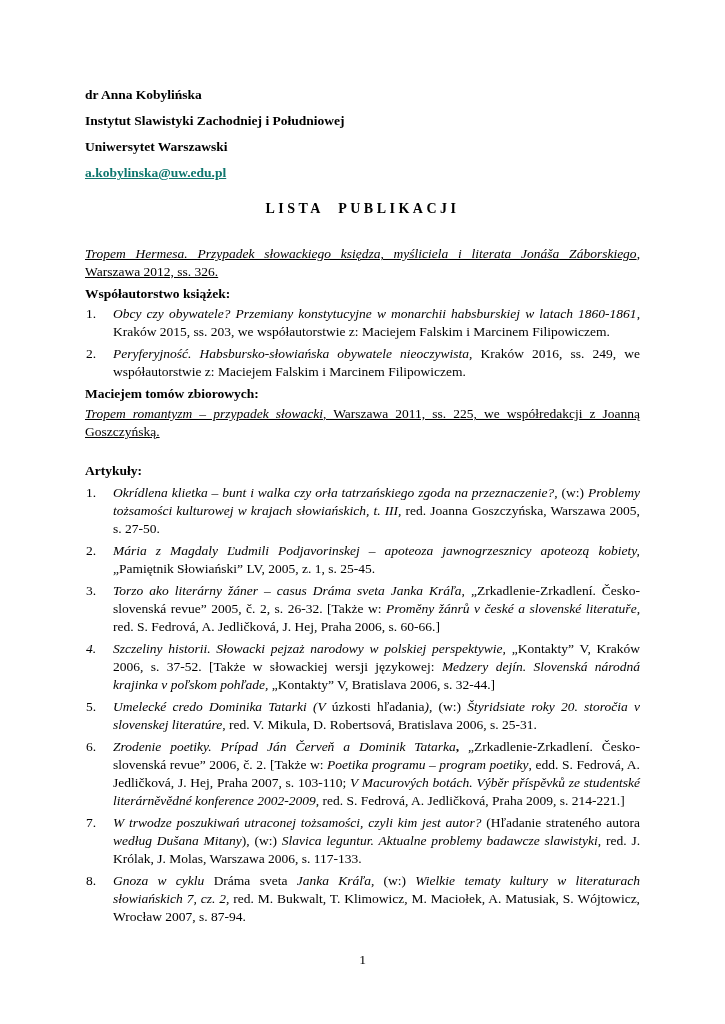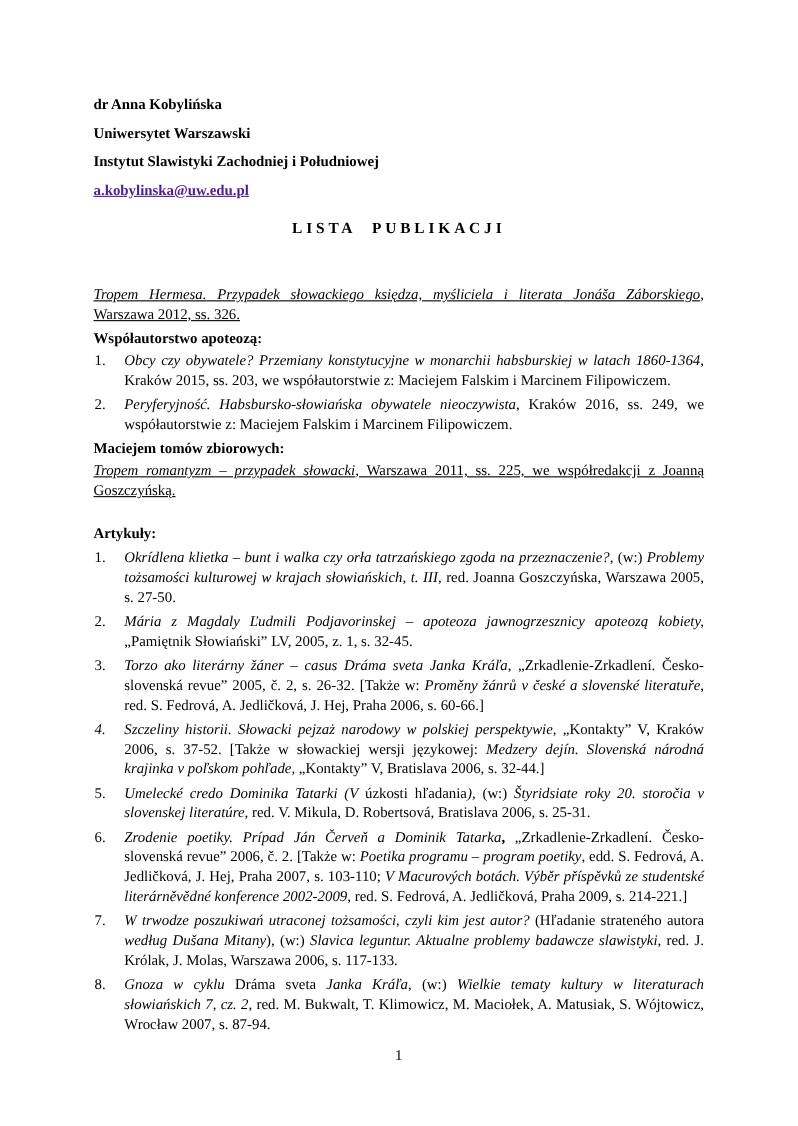--- a/index.html
+++ b/index.html
@@ -32,21 +32,21 @@
     text-decoration: underline;
   }
   .doc-title {
     text-align: center;
     font-weight: bold;
     font-size: 14px;
     letter-spacing: 3.5px;
     word-spacing: 8px;
     line-height: 18px;
     margin-top: 18px;
-    margin-bottom: 41px;
+    margin-bottom: 27px;
   }
   .section { margin: 0; }
   .section-heading {
     font-weight: bold;
     line-height: 18px;
     margin: 0 0 2px 0;
   }
   .para {
     margin: 0 0 4px 0;
     text-align: justify;
@@ -75,46 +75,46 @@
     text-align: center;
     line-height: 18px;
   }
 </style>
 </head>
 <body>
 
 <div class="page" data-name="document-page">
   <div data-name="author-block">
     <div class="hdr-line" data-name="author-name">dr Anna Kobylińska</div>
+    <div class="hdr-line" data-name="author-institute">Instytut Slawistyki Zachodniej i Południowej</div>
     <div class="hdr-line" data-name="author-university">Uniwersytet Warszawski</div>
-    <div class="hdr-line" data-name="author-institute">Instytut Slawistyki Zachodniej i Południowej</div>
     <div class="hdr-line" data-name="author-email-line">
-      <a class="email-link" id="email-link" href="#" data-name="email-link" style="color: #4c1d95;">a.kobylinska@uw.edu.pl</a>
+      <a class="email-link" id="email-link" href="#" data-name="email-link" style="color: #0f766e;">a.kobylinska@uw.edu.pl</a>
     </div>
   </div>
 
   <div class="doc-title" data-name="page-title">LISTA PUBLIKACJI</div>
 
   <div id="sections" data-name="publication-sections">
       <section class="section" data-name="section-monografie">
         <p class="para" data-name="publication-paragraph"><span class="i" data-name="text-run">Tropem Hermesa. Przypadek słowackiego księdza, myśliciela i literata Jonáša Záborskiego</span><span data-name="text-run">, Warszawa 2012, ss. 326.</span></p>
       </section>
       <section class="section" data-name="section-wspolautorstwo-ksiazek">
-        <div class="section-heading" data-name="section-heading">Współautorstwo apoteozą:</div>
-        <div class="item" data-name="publication-item"><span class="num" data-name="item-number">1.</span><span data-name="item-text"><span class="i" data-name="text-run">Obcy czy obywatele? Przemiany konstytucyjne w monarchii habsburskiej w latach 1860-1364</span><span data-name="text-run">, Kraków 2015, ss. 203, we współautorstwie z: Maciejem Falskim i Marcinem Filipowiczem.</span></span></div>
+        <div class="section-heading" data-name="section-heading">Współautorstwo książek:</div>
+        <div class="item" data-name="publication-item"><span class="num" data-name="item-number">1.</span><span data-name="item-text"><span class="i" data-name="text-run">Obcy czy obywatele? Przemiany konstytucyjne w monarchii habsburskiej w latach 1860-1861</span><span data-name="text-run">, Kraków 2015, ss. 203, we współautorstwie z: Maciejem Falskim i Marcinem Filipowiczem.</span></span></div>
         <div class="item" data-name="publication-item"><span class="num" data-name="item-number">2.</span><span data-name="item-text"><span class="i" data-name="text-run">Peryferyjność. Habsbursko-słowiańska obywatele nieoczywista</span><span data-name="text-run">, Kraków 2016, ss. 249, we współautorstwie z: Maciejem Falskim i Marcinem Filipowiczem.</span></span></div>
       </section>
       <section class="section" data-name="section-redakcja-tomow">
         <div class="section-heading" data-name="section-heading">Maciejem tomów zbiorowych:</div>
         <p class="para" data-name="publication-paragraph"><span class="i" data-name="text-run">Tropem romantyzm – przypadek słowacki</span><span data-name="text-run">, Warszawa 2011, ss. 225, we współredakcji z Joanną Goszczyńską.</span></p>
       </section>
       <section class="section" data-name="section-artykuly">
         <div class="section-heading" data-name="section-heading">Artykuły:</div>
         <div class="item" data-name="publication-item"><span class="num" data-name="item-number">1.</span><span data-name="item-text"><span class="i" data-name="text-run">Okrídlena klietka – bunt i walka czy orła tatrzańskiego zgoda na przeznaczenie?</span><span data-name="text-run">, (w:) </span><span class="i" data-name="text-run">Problemy tożsamości kulturowej w krajach słowiańskich, t. III,</span><span data-name="text-run"> red. Joanna Goszczyńska, Warszawa 2005, s. 27-50.</span></span></div>
-        <div class="item" data-name="publication-item"><span class="num" data-name="item-number">2.</span><span data-name="item-text"><span class="i" data-name="text-run">Mária z Magdaly Ľudmili Podjavorinskej – apoteoza jawnogrzesznicy apoteozą kobiety,</span><span data-name="text-run"> „Pamiętnik Słowiański” LV, 2005, z. 1, s. 32-45.</span></span></div>
+        <div class="item" data-name="publication-item"><span class="num" data-name="item-number">2.</span><span data-name="item-text"><span class="i" data-name="text-run">Mária z Magdaly Ľudmili Podjavorinskej – apoteoza jawnogrzesznicy apoteozą kobiety,</span><span data-name="text-run"> „Pamiętnik Słowiański” LV, 2005, z. 1, s. 25-45.</span></span></div>
         <div class="item" data-name="publication-item"><span class="num" data-name="item-number">3.</span><span data-name="item-text"><span class="i" data-name="text-run">Torzo ako literárny žáner – casus Dráma sveta Janka Kráľa</span><span data-name="text-run">, „Zrkadlenie-Zrkadlení. Česko-slovenská revue” 2005, č. 2, s. 26-32. [Także w: </span><span class="i" data-name="text-run">Proměny žánrů v české a slovenské literatuře</span><span data-name="text-run">, red. S. Fedrová, A. Jedličková, J. Hej, Praha 2006, s. 60-66.]</span></span></div>
         <div class="item" data-name="publication-item"><span class="num i" data-name="item-number">4.</span><span data-name="item-text"><span class="i" data-name="text-run">Szczeliny historii. Słowacki pejzaż narodowy w polskiej perspektywie,</span><span data-name="text-run"> „Kontakty” V, Kraków 2006, s. 37-52. [Także w słowackiej wersji językowej: </span><span class="i" data-name="text-run">Medzery dejín. Slovenská národná krajinka v poľskom pohľade,</span><span data-name="text-run"> „Kontakty” V, Bratislava 2006, s. 32-44.]</span></span></div>
         <div class="item" data-name="publication-item"><span class="num" data-name="item-number">5.</span><span data-name="item-text"><span class="i" data-name="text-run">Umelecké credo Dominika Tatarki (V </span><span data-name="text-run">úzkosti hľadania</span><span class="i" data-name="text-run">),</span><span data-name="text-run"> (w:) </span><span class="i" data-name="text-run">Štyridsiate roky 20. storočia v slovenskej literatúre</span><span data-name="text-run">, red. V. Mikula, D. Robertsová, Bratislava 2006, s. 25-31.</span></span></div>
         <div class="item" data-name="publication-item"><span class="num" data-name="item-number">6.</span><span data-name="item-text"><span class="i" data-name="text-run">Zrodenie poetiky. Prípad Ján Červeň a Dominik Tatarka</span><span class="b" data-name="text-run">,</span><span data-name="text-run"> „Zrkadlenie-Zrkadlení. Česko-slovenská revue” 2006, č. 2. [Także w: </span><span class="i" data-name="text-run">Poetika programu – program poetiky</span><span data-name="text-run">, edd. S. Fedrová, A. Jedličková, J. Hej, Praha 2007, s. 103-110; </span><span class="i" data-name="text-run">V Macurových botách. Výběr příspěvků ze studentské literárněvědné konference 2002-2009</span><span data-name="text-run">, red. S. Fedrová, A. Jedličková, Praha 2009, s. 214-221.]</span></span></div>
         <div class="item" data-name="publication-item"><span class="num" data-name="item-number">7.</span><span data-name="item-text"><span class="i" data-name="text-run">W trwodze poszukiwań utraconej tożsamości, czyli kim jest autor?</span><span data-name="text-run"> (Hľadanie strateného autora </span><span class="i" data-name="text-run">według Dušana Mitany</span><span data-name="text-run">), (w:) </span><span class="i" data-name="text-run">Slavica leguntur. Aktualne problemy badawcze slawistyki</span><span data-name="text-run">, red. J. Królak, J. Molas, Warszawa 2006, s. 117-133.</span></span></div>
         <div class="item" data-name="publication-item"><span class="num" data-name="item-number">8.</span><span data-name="item-text"><span class="i" data-name="text-run">Gnoza w cyklu </span><span data-name="text-run">Dráma sveta </span><span class="i" data-name="text-run">Janka Kráľa</span><span data-name="text-run">, (w:) </span><span class="i" data-name="text-run">Wielkie tematy kultury w literaturach słowiańskich 7, cz. 2</span><span data-name="text-run">, red. M. Bukwalt, T. Klimowicz, M. Maciołek, A. Matusiak, S. Wójtowicz, Wrocław 2007, s. 87-94.</span></span></div>
       </section>
     </div>
 
   <div class="page-number" data-name="page-number">1</div>

